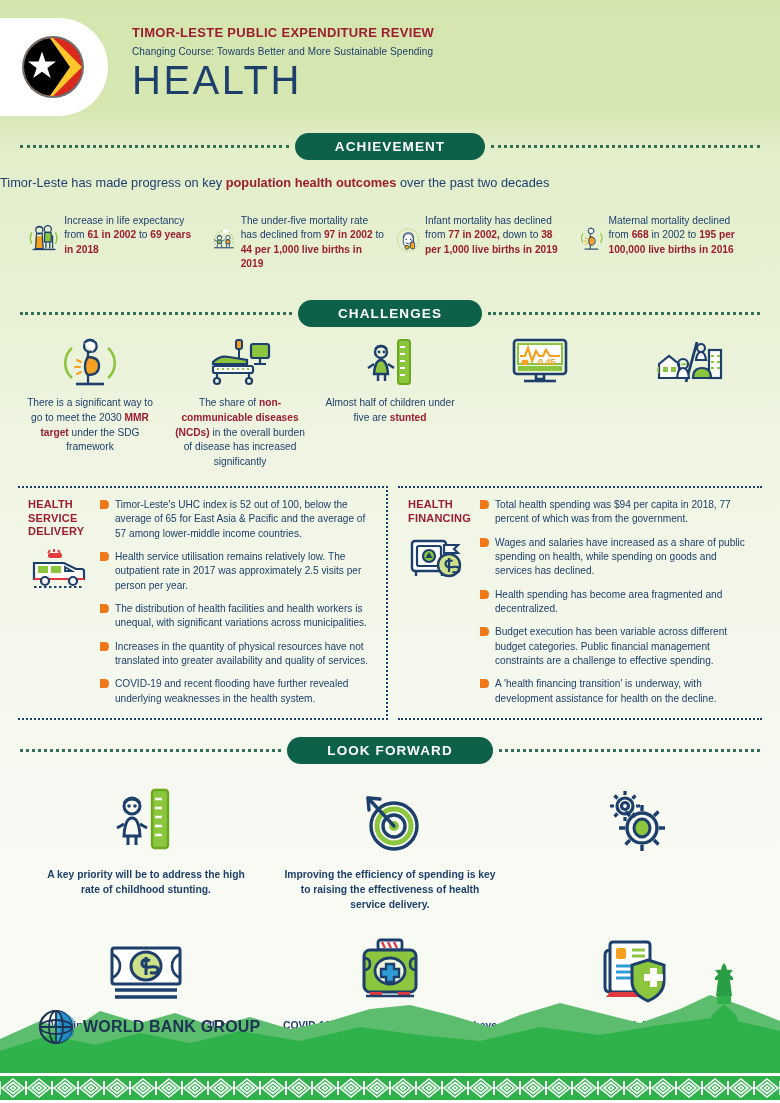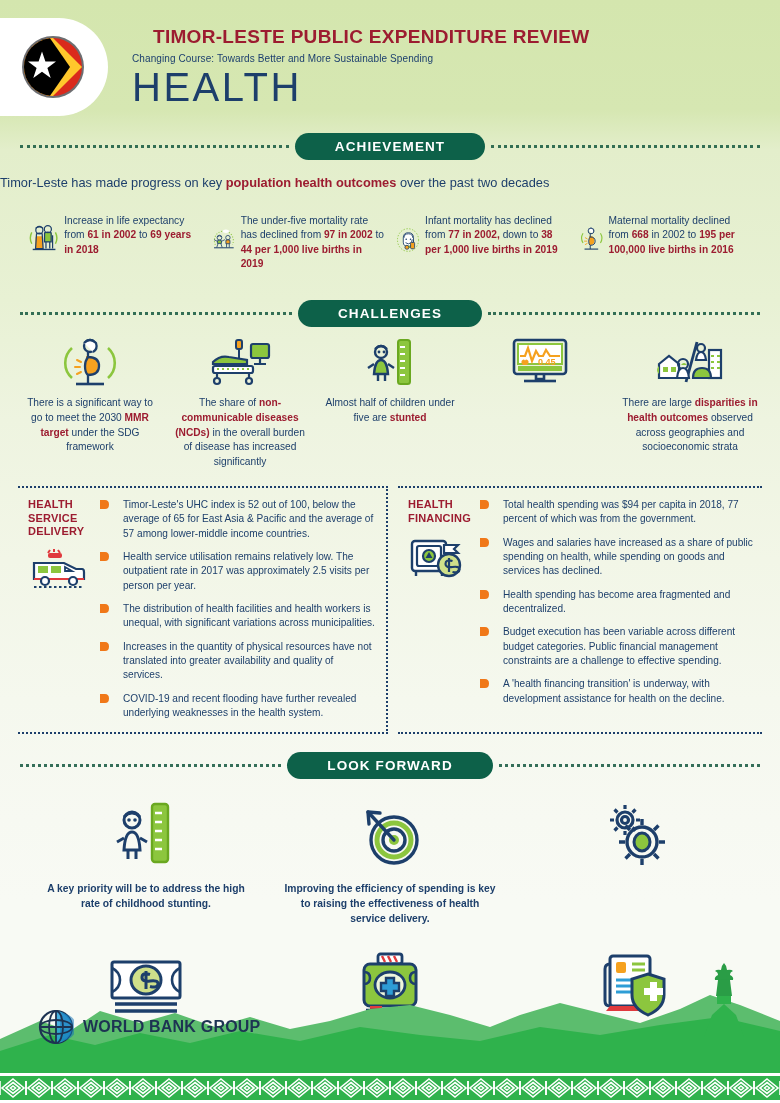--- a/index.html
+++ b/index.html
@@ -26,22 +26,22 @@
   .flag-badge {
     position: absolute; left: -40px; top: 18px;
     width: 148px; height: 98px;
     background: #ffffff;
     border-radius: 0 52px 52px 0;
     display: flex; align-items: center; justify-content: flex-end;
     padding-right: 22px;
   }
   .header-text { position: absolute; left: 132px; top: 26px; }
   .h-title {
-    font-size: 19px; font-weight: bold; letter-spacing: .3px;
-    color: #9c1c30; line-height: 1.15; margin-left: 21px;
+    font-size: 13px; font-weight: bold; letter-spacing: .3px;
+    color: #9c1c30; line-height: 1.15;
   }
   .h-sub {
     font-size: 10px; color: #1c3f6e; margin-top: 5px;
     letter-spacing: .1px;
   }
   .h-big {
     font-size: 40px; color: #1d3f6b; letter-spacing: 2.5px;
     margin-top: 1px; font-weight: 400;
   }
 
@@ -91,21 +91,21 @@
     display: flex; gap: 6px;
   }
   .panel.left { border-right: 2px dotted #1d3f6b; padding-right:10px;}
   .panel-side { width: 72px; flex-shrink: 0; padding-left: 6px;}
   .panel-head {
     font-size: 11px; font-weight: bold; color: #9c1c30;
     line-height: 1.25; letter-spacing: .2px;
   }
   .panel-ico { margin-top: 10px; }
   .bullets { flex: 1; }
-  .bullet { display: flex; gap: 14px; margin-bottom: 9px; }
+  .bullet { display: flex; gap: 6px; margin-bottom: 9px; }
   .bullet:last-child { margin-bottom: 0; }
   .bmark { flex-shrink: 0; margin-top: 2px; }
   .btext { font-size: 10.1px; color: #1d3f6b; line-height: 1.42; }
 
   
   .lf-grid { display: flex; margin: 16px 24px 0 24px; }
   .lf-item { flex: 1; text-align: center; padding: 0 14px; }
   .lf-ico { height: 82px; display: flex; align-items: center; justify-content: center; }
   .lf-txt { font-size: 10.3px; color: #1d3f6b; line-height: 1.45; font-weight: 600; margin-top: 6px;}
   .lf-grid.row2 { margin-top: 20px; }
@@ -311,21 +311,20 @@
           <circle cx="30" cy="28" r="5" fill="none" stroke="#1d3f6b" stroke-width="2.2"></circle>
           <path d="M24 42 q1 -10 6 -10 q5 0 6 10 z" fill="#ffffff" stroke="#1d3f6b" stroke-width="2.2"></path>
           <path d="M28 29 q3 -4 6 0" fill="#8cc63e"></path>
           <rect x="56" y="14" width="12" height="28" fill="#ffffff" stroke="#1d3f6b" stroke-width="2.2"></rect>
           <path d="M58 20 h3 M64 20 h3 M58 26 h3 M64 26 h3 M58 32 h3 M64 32 h3" stroke="#8cc63e" stroke-width="2"></path>
           <circle cx="48" cy="12" r="4" fill="none" stroke="#1d3f6b" stroke-width="2.2"></circle>
           <path d="M43 24 q1 -8 5 -8 q4 0 5 8 z" fill="#ffffff" stroke="#1d3f6b" stroke-width="2.2"></path>
           <path d="M40 42 q0 -10 9 -10 q9 0 9 10 z" fill="#8cc63e" stroke="#1d3f6b" stroke-width="2.2"></path>
         </svg>
       </div>
-      <div class="chal-txt">There are large <b>disparities in health outcomes</b> observed across geographies and socioeconomic strata</div>
     </div>
 
   </div>
 
   <div class="mid">
 
     <div class="panel left">
       <div class="panel-side">
         <div class="panel-head">HEALTH<br>SERVICE<br>DELIVERY</div>
         <div class="panel-ico">

